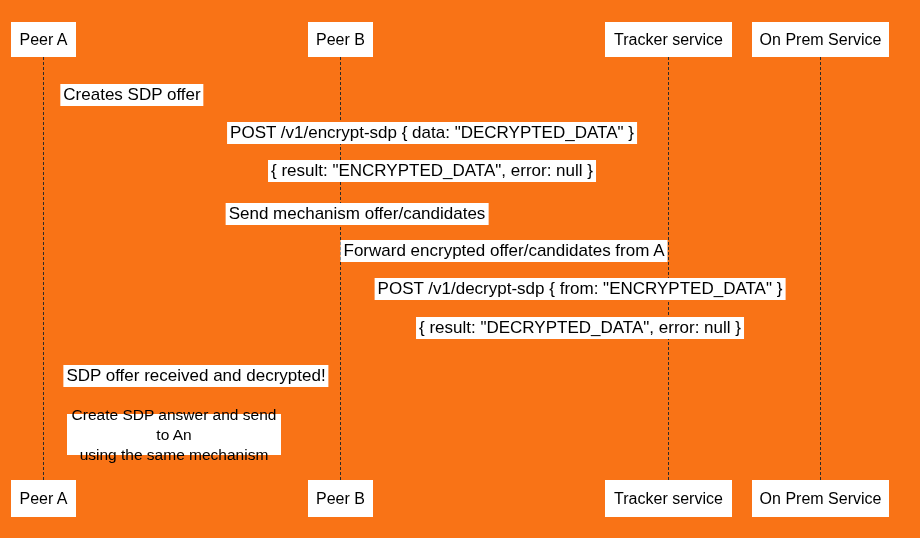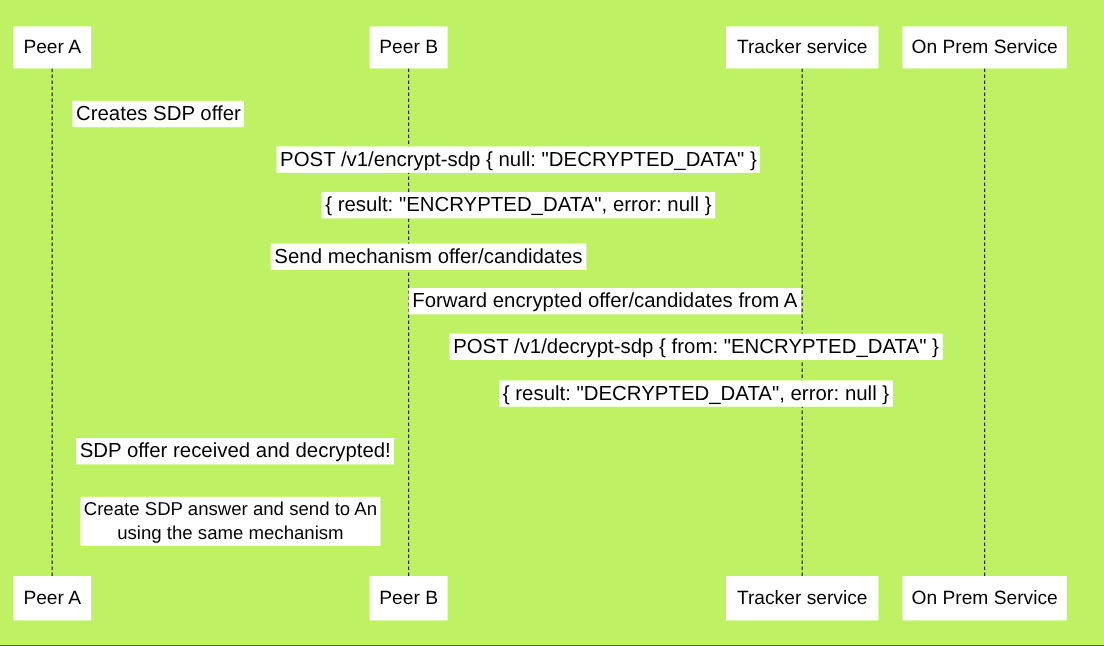--- a/index.html
+++ b/index.html
@@ -4,21 +4,21 @@
 <style>
   html, body {
     margin: 0;
     padding: 0;
     background: #000000;
   }
   #canvas {
     position: relative;
     width: 920px;
     height: 538px;
-    background: #bef264;
+    background: #f97316;
     overflow: hidden;
     font-family: "Liberation Sans", sans-serif;
     text-decoration: underline;
   }
   .lifeline {
     position: absolute;
     top: 57px;
     height: 423px;
     width: 0;
     border-left: 1px dashed #2b2b2b;
@@ -44,21 +44,21 @@
     font-size: 17px;
     line-height: 20px;
     padding: 1px 3px;
     white-space: nowrap;
     z-index: 2;
   }
   .note-box {
     position: absolute;
     left: 67px;
     top: 414px;
-    width: 250px;
+    width: 214px;
     height: 41px;
     background: #ffffff;
     color: #000000;
     font-size: 15.5px;
     line-height: 20px;
     display: flex;
     flex-direction: column;
     align-items: center;
     justify-content: center;
     text-align: center;
@@ -98,21 +98,21 @@
   <div class="lifeline ll-peer-b"></div>
   <div class="lifeline ll-tracker"></div>
   <div class="lifeline ll-onprem"></div>
 
   <div class="actor-box a-peer-a-top">Peer A</div>
   <div class="actor-box a-peer-b-top">Peer B</div>
   <div class="actor-box a-tracker-top">Tracker service</div>
   <div class="actor-box a-onprem-top">On Prem Service</div>
 
   <div class="msg m1">Creates SDP offer</div>
-  <div class="msg m2">POST /v1/encrypt-sdp { null: "DECRYPTED_DATA" }</div>
+  <div class="msg m2">POST /v1/encrypt-sdp { data: "DECRYPTED_DATA" }</div>
   <div class="msg m3">{ result: "ENCRYPTED_DATA", error: null }</div>
   <div class="msg m4">Send mechanism offer/candidates</div>
   <div class="msg m5">Forward encrypted offer/candidates from A</div>
   <div class="msg m6">POST /v1/decrypt-sdp { from: "ENCRYPTED_DATA" }</div>
   <div class="msg m7">{ result: "DECRYPTED_DATA", error: null }</div>
   <div class="msg m8">SDP offer received and decrypted!</div>
 
   <div class="note-box">
     <span>Create SDP answer and send to An</span>
     <span>using the same mechanism</span>

